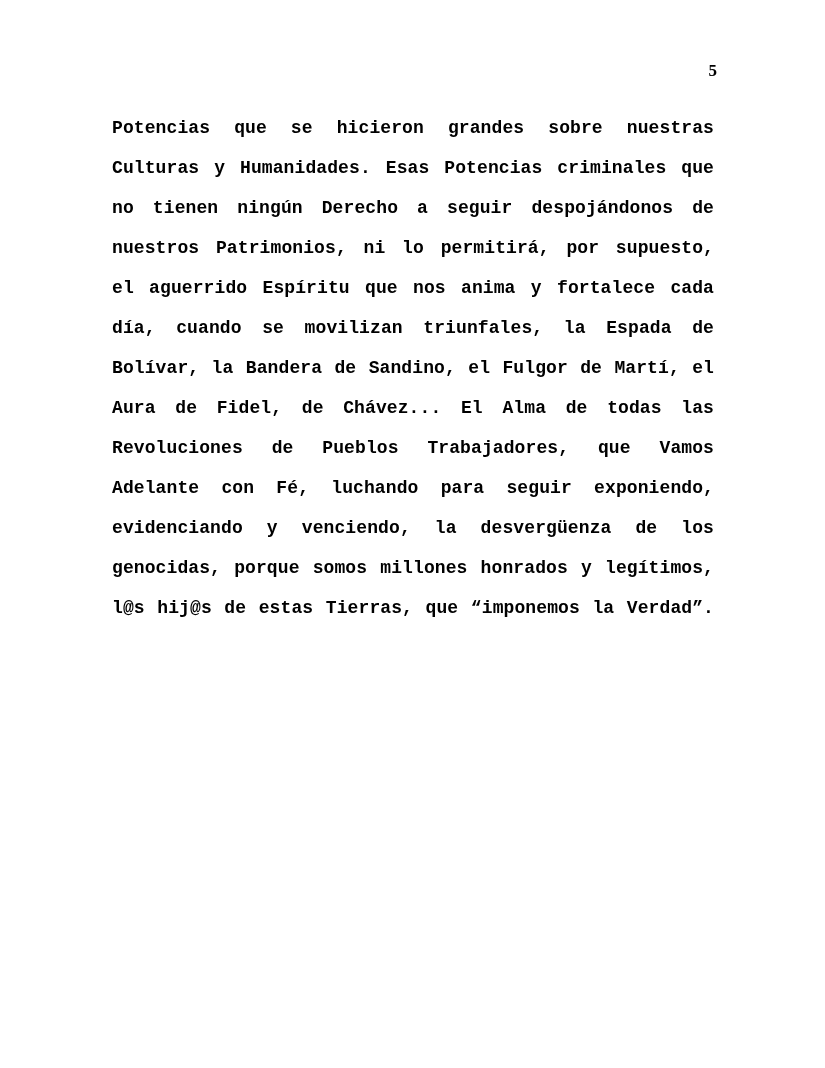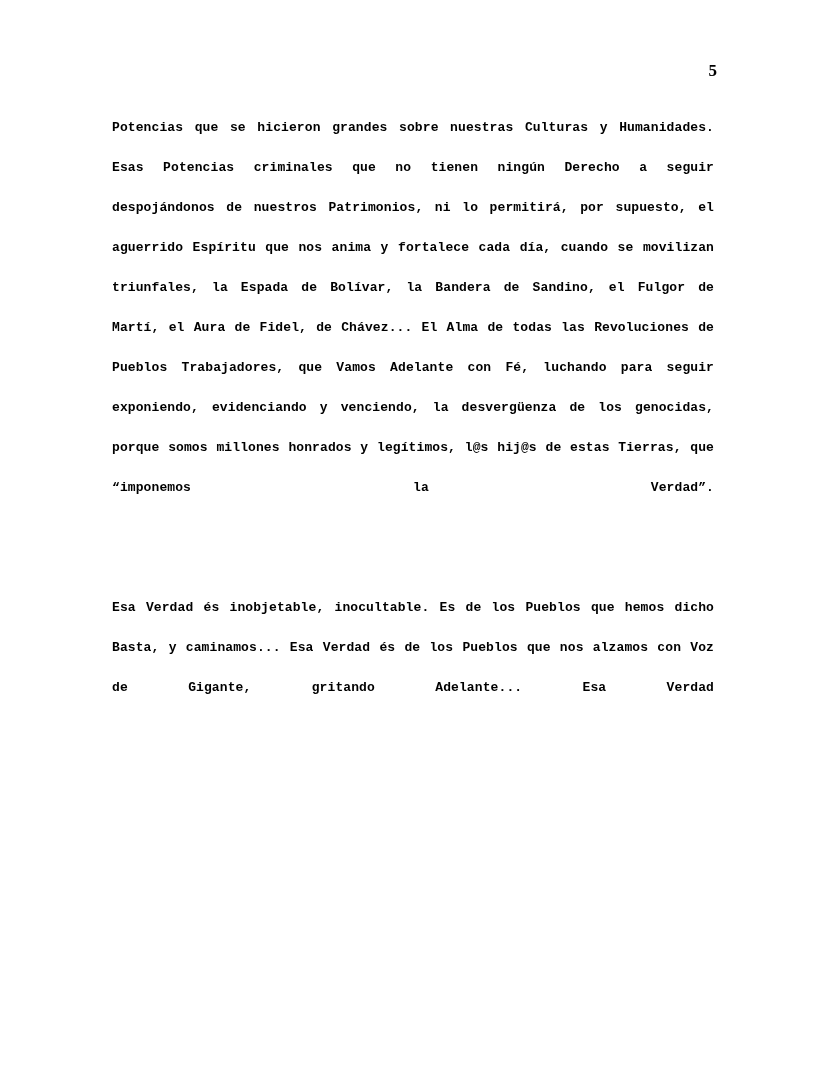--- a/index.html
+++ b/index.html
@@ -33,21 +33,21 @@
   }
   .body-text {
     position: absolute;
     left: 112px;
     top: 108px;
     width: 602px;
   }
   .para {
     font-family: "Liberation Mono", monospace;
     font-weight: bold;
-    font-size: 13px;
+    font-size: 18px;
     line-height: 40px;
     text-align: justify;
     text-justify: inter-word;
     margin: 0;
     letter-spacing: 0.1px;
     word-spacing: 0.5px;
   }
   .para + .para {
     margin-top: 40px;
   }
@@ -60,16 +60,15 @@
 </style>
 </head>
 <body>
 
 <div class="page">
 
   <div class="page-number">5</div>
 
   <div class="body-text">
     <p class="para">Potencias que se hicieron grandes sobre nuestras Culturas y Humanidades. Esas Potencias criminales que no tienen ningún Derecho a seguir despojándonos de nuestros Patrimonios, ni lo permitirá, por supuesto, el aguerrido Espíritu que nos anima y fortalece cada día, cuando se movilizan triunfales, la Espada de Bolívar, la Bandera de Sandino, el Fulgor de Martí, el Aura de Fidel, de Chávez... El Alma de todas las Revoluciones de Pueblos Trabajadores, que Vamos Adelante con Fé, luchando para seguir exponiendo, evidenciando y venciendo, la desvergüenza de los genocidas, porque somos millones honrados y legítimos, l@s hij@s de estas Tierras, que “imponemos la Verdad”.</p>
-    <p class="para">Esa Verdad és inobjetable, inocultable. Es de los Pueblos que hemos dicho Basta, y caminamos... Esa Verdad és de los Pueblos que nos alzamos con Voz de Gigante, gritando Adelante... Esa Verdad</p>
   </div>
 
 </div>
 
 </body></html>

